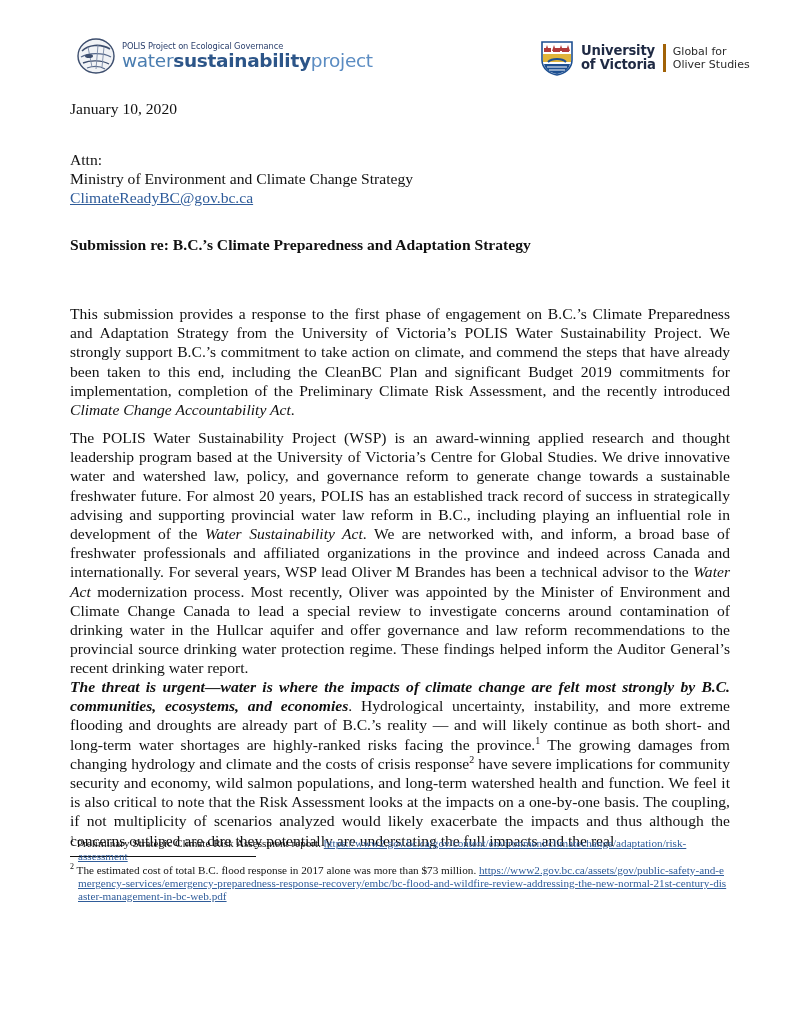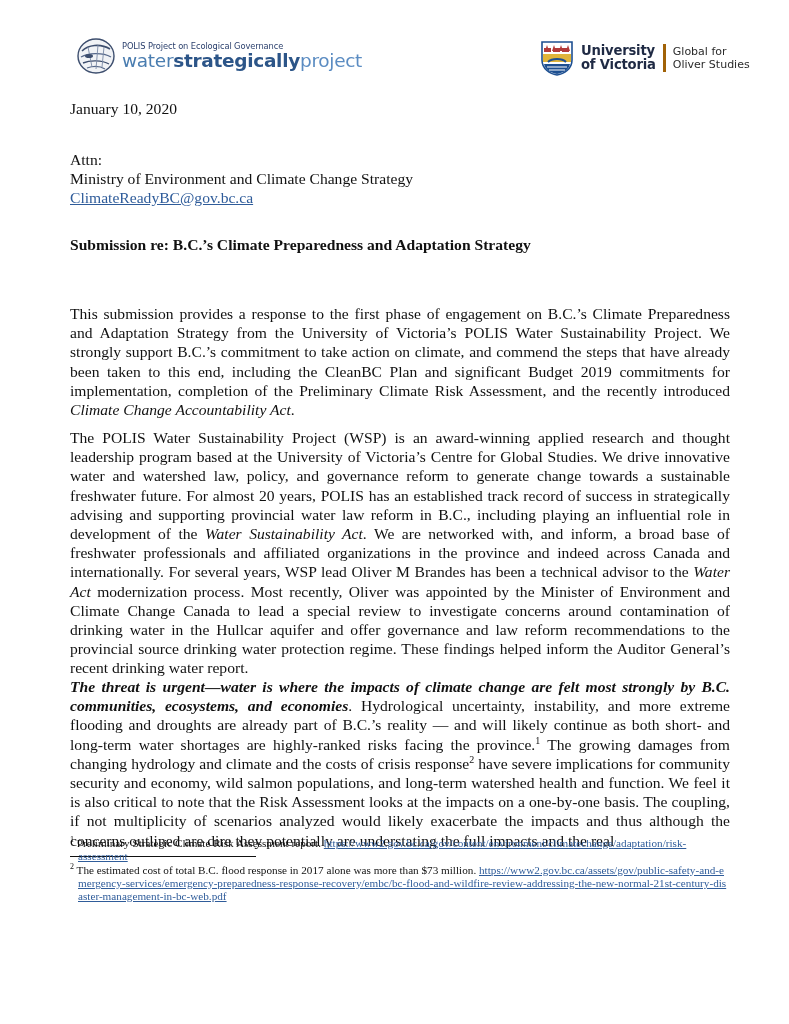--- a/index.html
+++ b/index.html
@@ -147,21 +147,21 @@
       <ellipse cx="20" cy="19" rx="18" ry="17" fill="#f1f3f6" stroke="#3d4e6e" stroke-width="1.4"></ellipse>
       <path d="M6 14 C12 8, 24 6, 34 12" stroke="#3d4e6e" stroke-width="1.6" fill="none"></path>
       <path d="M5 20 C12 16, 26 15, 35 20" stroke="#56688a" stroke-width="1.3" fill="none"></path>
       <path d="M7 26 C14 23, 26 23, 33 27" stroke="#3d4e6e" stroke-width="1.4" fill="none"></path>
       <path d="M11 31 C17 29, 24 29, 29 32" stroke="#56688a" stroke-width="1.2" fill="none"></path>
       <path d="M12 10 L16 30 M22 8 L20 32 M28 10 L26 30" stroke="#7b8aa6" stroke-width="0.9" fill="none"></path>
       <ellipse cx="13" cy="19" rx="4" ry="2" fill="#3d4e6e"></ellipse>
     </svg>
     <div class="wsp-text">
       <span class="wsp-sub">POLIS Project on Ecological Governance</span>
-      <span class="wsp-main"><span class="w1">water</span><span class="w2">strategically</span><span class="w3">project</span></span>
+      <span class="wsp-main"><span class="w1">water</span><span class="w2">sustainability</span><span class="w3">project</span></span>
     </div>
   </div>
 
   <div class="logo-uvic">
     <svg class="shield" viewBox="0 0 34 36">
       <path d="M2 2 H32 V20 C32 29, 24 34, 17 35 C10 34, 2 29, 2 20 Z" fill="#ffffff" stroke="#1d4f91" stroke-width="1.6"></path>
       <rect x="3" y="3" width="28" height="10" fill="#ffffff"></rect>
       <path d="M5 11 L7 5 L9 11 Z M12 11 L14 5 L16 11 Z M19 11 L21 5 L23 11 Z M26 11 L28 5 L30 11 Z" fill="#b23a3a"></path>
       <rect x="4" y="8" width="7" height="4" fill="#b23a3a"></rect>
       <rect x="13" y="8" width="7" height="4" fill="#b23a3a"></rect>

